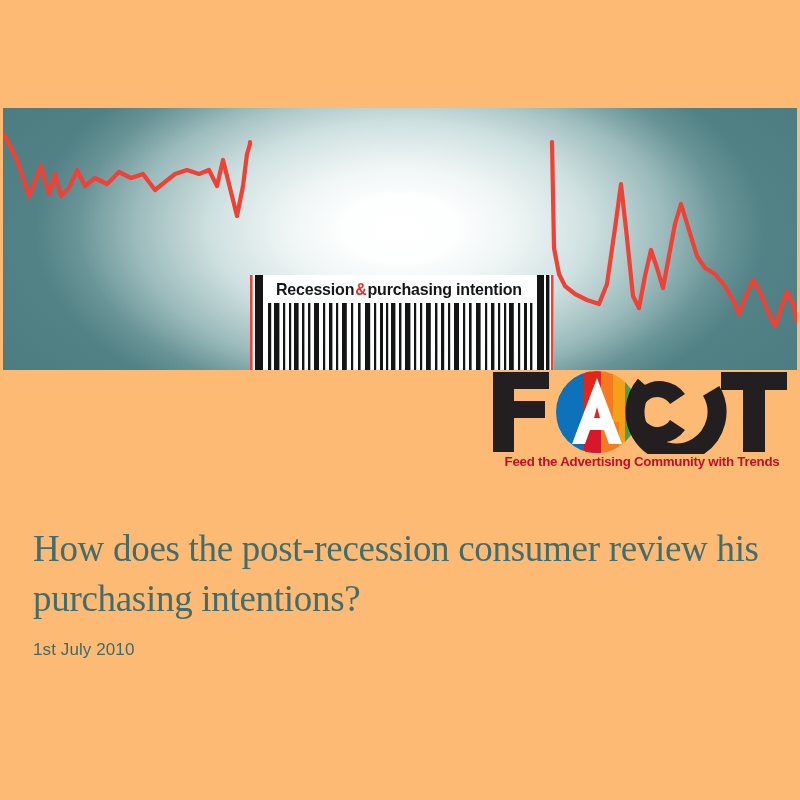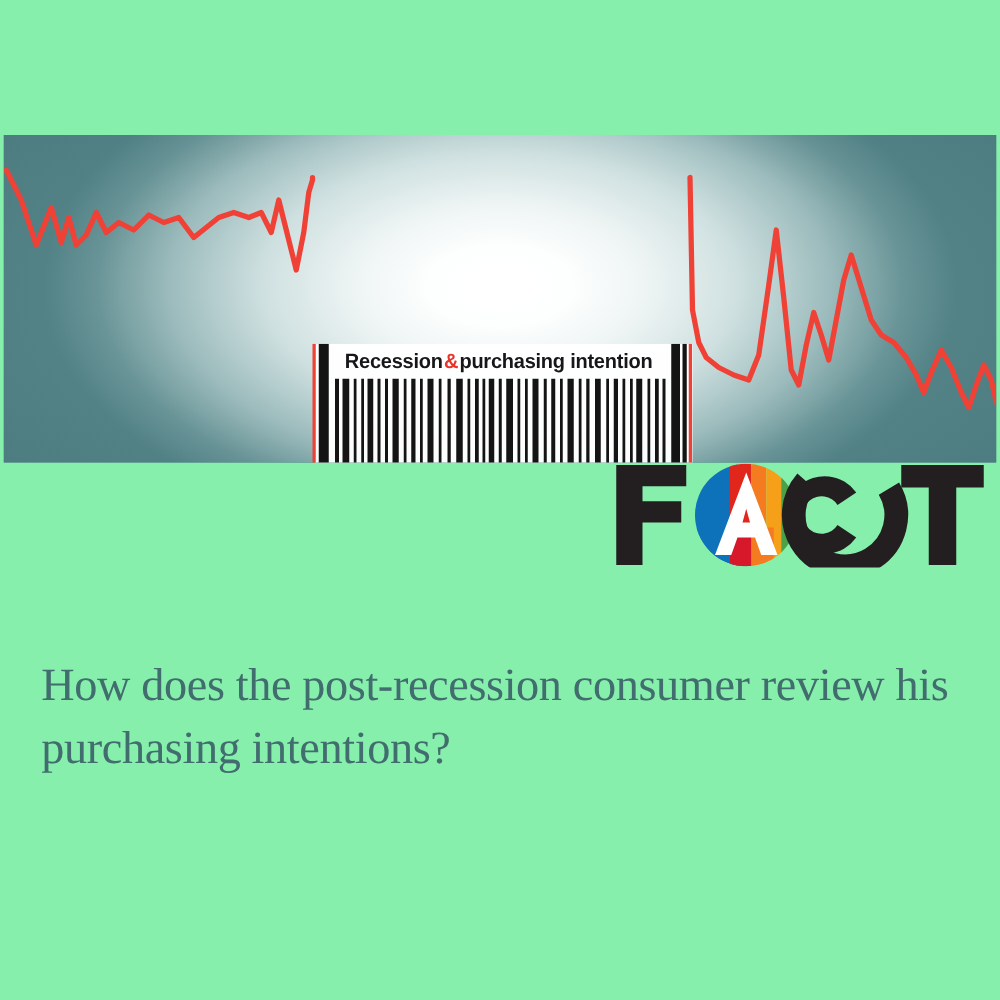--- a/index.html
+++ b/index.html
@@ -15,21 +15,21 @@
     font-family: "Liberation Sans", sans-serif;
     -webkit-font-smoothing: antialiased;
   }
 
   
   #slide {
     position: absolute;
     left: 0; top: 0;
     width: 800px;
     height: 800px;
-    background: #86efac;
+    background: #fdba74;
   }
 
   
   #hero-banner {
     position: absolute;
     left: 3px;
     top: 108px;
     width: 794px;
     height: 262px;
     overflow: hidden;
@@ -261,19 +261,21 @@
       <g>
         <path fill="#231f20" d="M196,24 a31,31 0 1,0 0,36 l-15,-10 a15,15 0 1,1 0,-16 z"></path>
         <circle cx="187" cy="42" r="41" fill="none" stroke="#231f20" stroke-width="19" stroke-dasharray="180 78" transform="rotate(-31 187 42)"></circle>
       </g>
 
       <g>
         <path fill="#231f20" d="M232,2 h66 v18 h-22 v62 h-22 v-62 h-22 z"></path>
       </g>
     </svg>
 
+    <div id="fact-tagline">Feed the Advertising Community with Trends</div>
   </div>
 
   <div id="title-block">
     <h1 id="slide-title">How does the post-recession consumer review his purchasing intentions?</h1>
+    <div id="slide-date">1st July 2010</div>
   </div>
 
 </div>
 
 </body></html>

